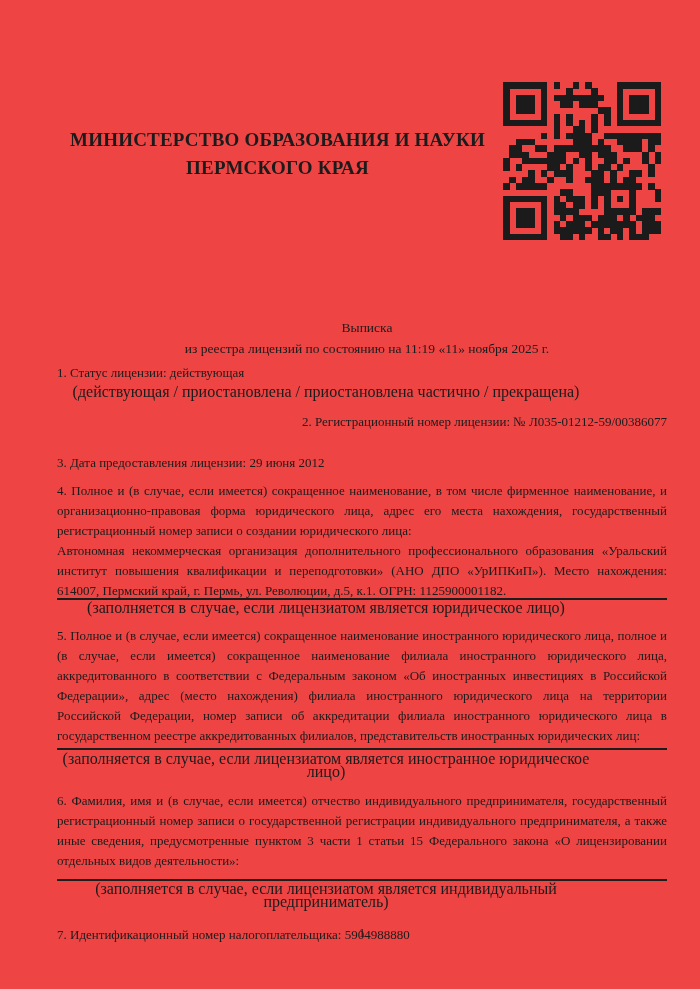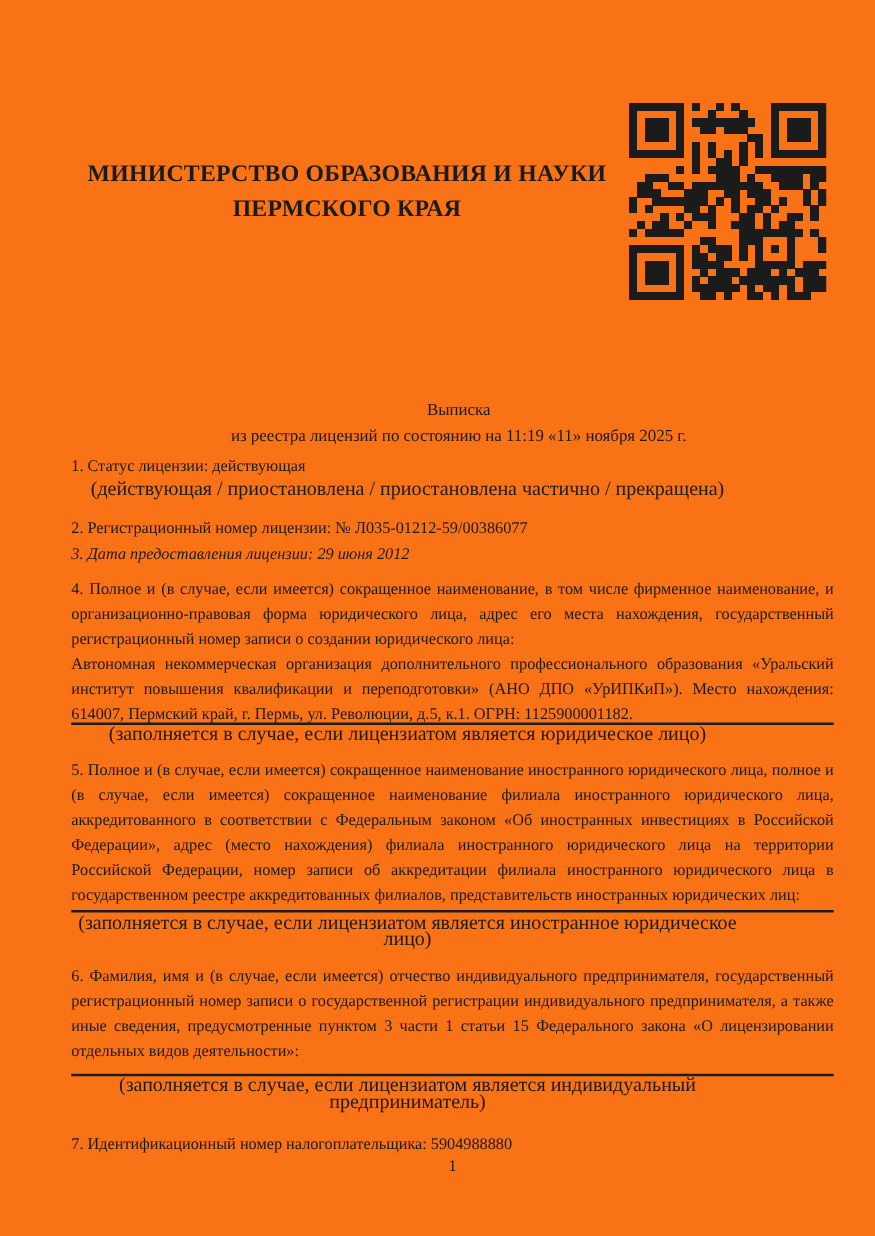--- a/index.html
+++ b/index.html
@@ -1,20 +1,20 @@
 <!DOCTYPE html>
 <html lang="ru"><head>
 <meta charset="utf-8">
 <style>
   html, body { margin: 0; padding: 0; background: #ffffff; }
   .page {
     position: relative;
     width: 700px;
     height: 989px;
-    background: #f97316;
+    background: #ef4444;
     font-family: "Liberation Serif", "DejaVu Serif", serif;
     color: #1b1b1b;
     overflow: hidden;
   }
 
   
   .authority {
     position: absolute;
     top: 126px;
     left: 0;
@@ -73,22 +73,22 @@
     line-height: 13px;
     text-align: center;
     padding-right: 72px;
   }
   .rule {
     height: 2px;
     background: #1c1c1c;
     width: 100%;
   }
   .cap-status { margin-top: 2px; }
-  .mt-p2 { margin-top: 14px; }
-  .mt-p3 { margin-top: 1px; font-style: italic; }
+  .mt-p2 { margin-top: 14px; text-align: right; }
+  .mt-p3 { margin-top: 21px; }
   .mt-p4 { margin-top: 8px; }
   .rule-p4 { margin-top: -3px; }
   .cap-p4 { margin-top: 1px; }
   .mt-p5 { margin-top: 12px; }
   .rule-p5 { margin-top: 2px; }
   .cap-p5 { margin-top: 2px; }
   .mt-p6 { margin-top: 13px; }
   .rule-p6 { margin-top: 8px; }
   .cap-p6 { margin-top: 1px; }
   .mt-p7 { margin-top: 17px; }

